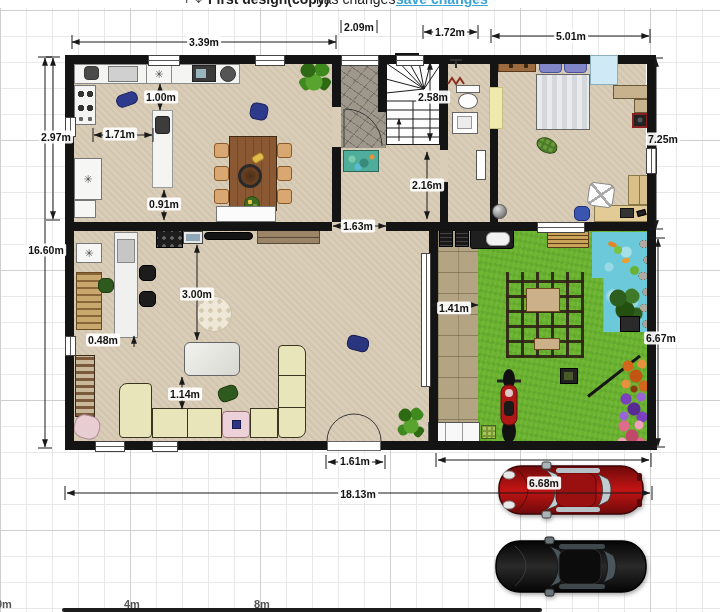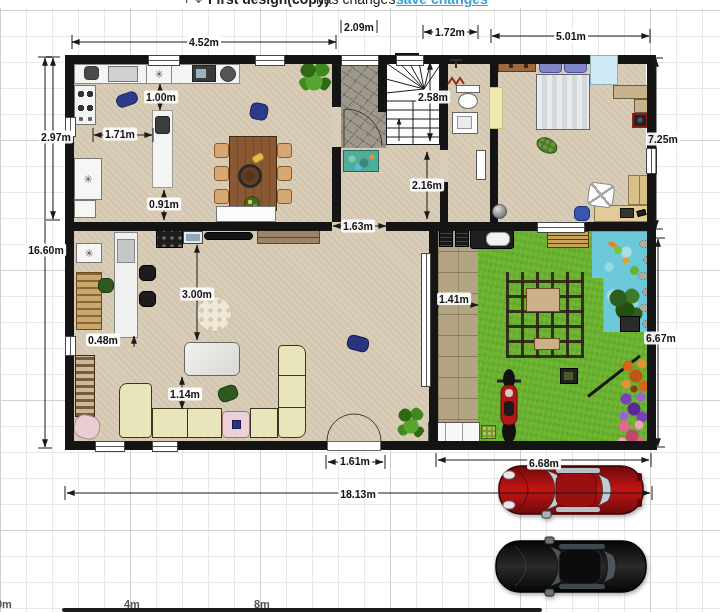--- a/index.html
+++ b/index.html
@@ -312,38 +312,38 @@
     <path d="M182,377V409" marker-start="url(#ar)" marker-end="url(#ar)"></path>
     <path d="M134,347L134,336" marker-end="url(#ar)"></path>
     <path d="M72,35V49 M336,35V49 M341,20V33 M377,20V33 M423,25V39 M478,25V39 M491,29V43 M650,29V43 M93,128V142 M153,128V142 M326,455V469 M385,455V469 M436,453V467 M651,453V467 M65,486V500 M652,486V500 M46,57H60 M46,220H60 M38,57H52 M38,448H52 M649,58H663 M649,229H663 M651,238H665 M651,447H665"></path>
     <path d="M327,441 A27,27 0 0 1 354,414 M381,441 A27,27 0 0 0 354,414" stroke="#3a3a3a"></path>
     <path d="M345,109 A37,37 0 0 1 382,146 M344,109 L344,147" stroke="#3a3a3a"></path>
     <path d="M448,84 l4,-6 l4,6 l4,-6 l4,6" stroke="#8a3020" stroke-width="2"></path>
     <path d="M450,60 h12 M456,60 v8" stroke="#333" stroke-width="2"></path>
   </g>
 </svg>
 
-<span class="dlbl" style="left:204px;top:42px">4.52m</span>
+<span class="dlbl" style="left:204px;top:42px">3.39m</span>
 <span class="dlbl" style="left:359px;top:27px">2.09m</span>
 <span class="dlbl" style="left:450px;top:32px">1.72m</span>
 <span class="dlbl" style="left:571px;top:36px">5.01m</span>
 <span class="dlbl" style="left:56px;top:137px">2.97m</span>
 <span class="dlbl" style="left:46px;top:250px">16.60m</span>
 <span class="dlbl" style="left:161px;top:97px">1.00m</span>
 <span class="dlbl" style="left:120px;top:134px">1.71m</span>
 <span class="dlbl" style="left:164px;top:204px">0.91m</span>
 <span class="dlbl" style="left:433px;top:97px">2.58m</span>
 <span class="dlbl" style="left:427px;top:185px">2.16m</span>
 <span class="dlbl" style="left:358px;top:226px">1.63m</span>
-<span class="dlbl" style="left:454px;top:299px">1.41m</span>
+<span class="dlbl" style="left:454px;top:308px">1.41m</span>
 <span class="dlbl" style="left:663px;top:139px">7.25m</span>
 <span class="dlbl" style="left:661px;top:338px">6.67m</span>
 <span class="dlbl" style="left:103px;top:340px">0.48m</span>
 <span class="dlbl" style="left:197px;top:294px">3.00m</span>
 <span class="dlbl" style="left:185px;top:394px">1.14m</span>
 <span class="dlbl" style="left:355px;top:461px">1.61m</span>
-<span class="dlbl" style="left:544px;top:463px">6.68m</span>
+<span class="dlbl" style="left:544px;top:483px">6.68m</span>
 <span class="dlbl" style="left:358px;top:494px">18.13m</span>
 
 <span class="slbl" style="left:-4px;top:598px">0m</span>
 <span class="slbl" style="left:124px;top:598px">4m</span>
 <span class="slbl" style="left:254px;top:598px">8m</span>
 <div class="a" style="left:62px;top:608px;width:480px;height:4px;background:#1c1c1c;border-radius:2px;z-index:60"></div>
 
 </body></html>

